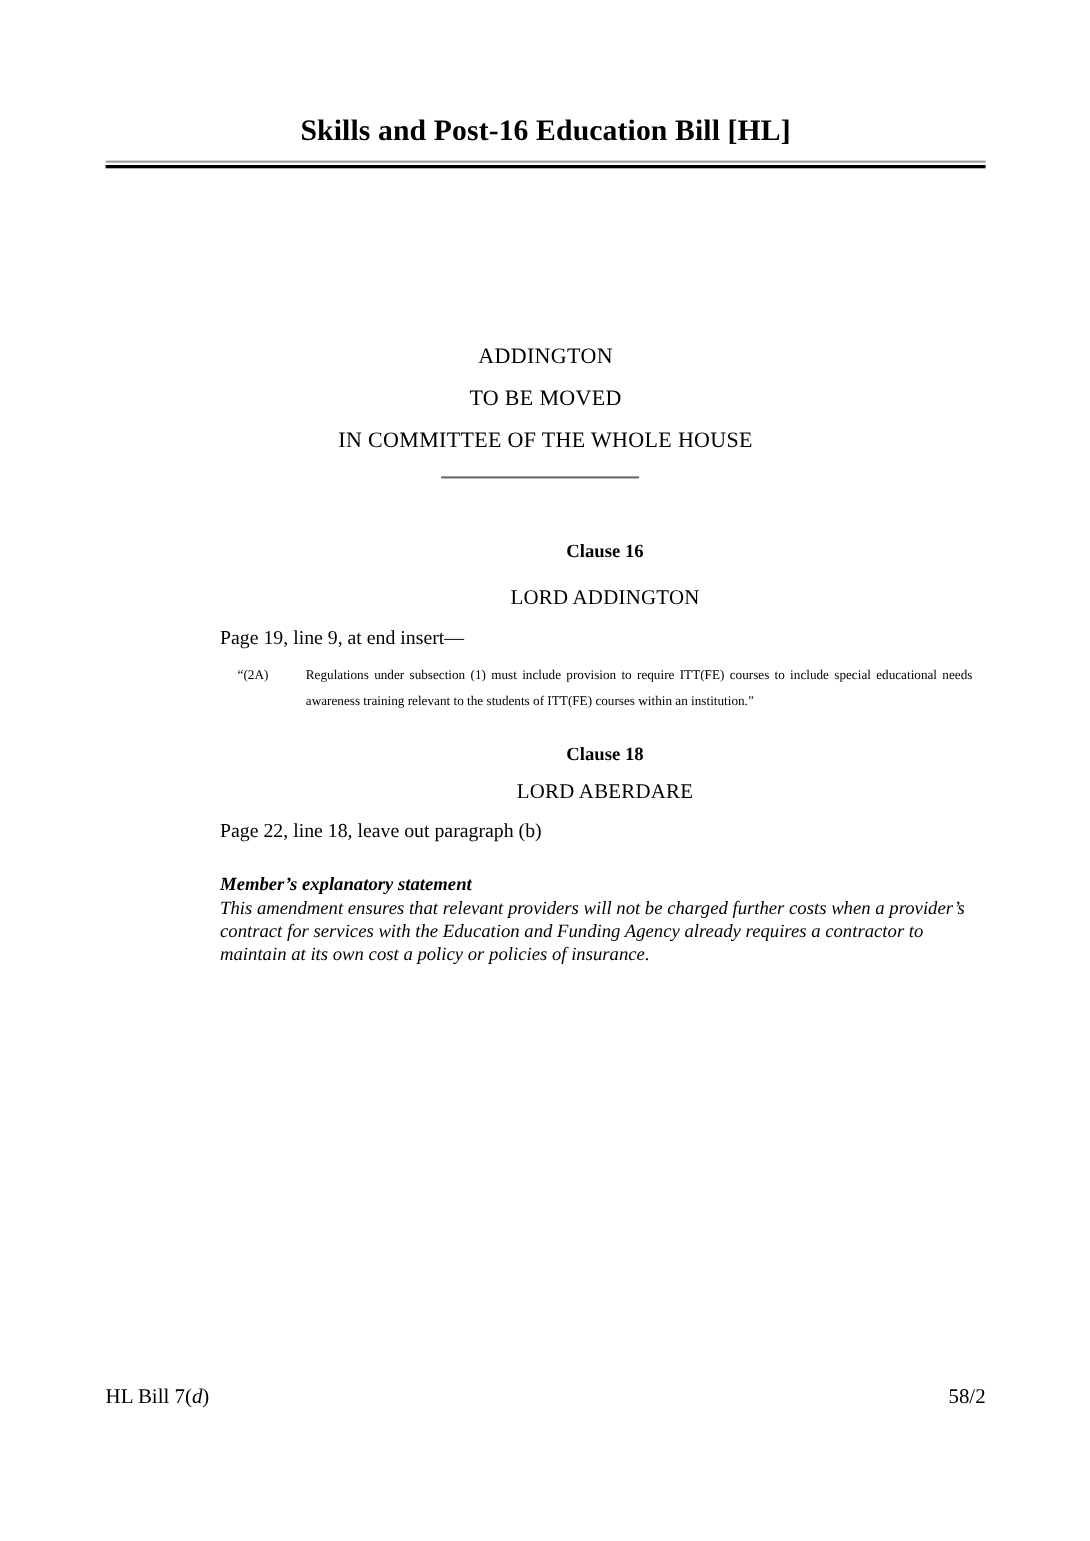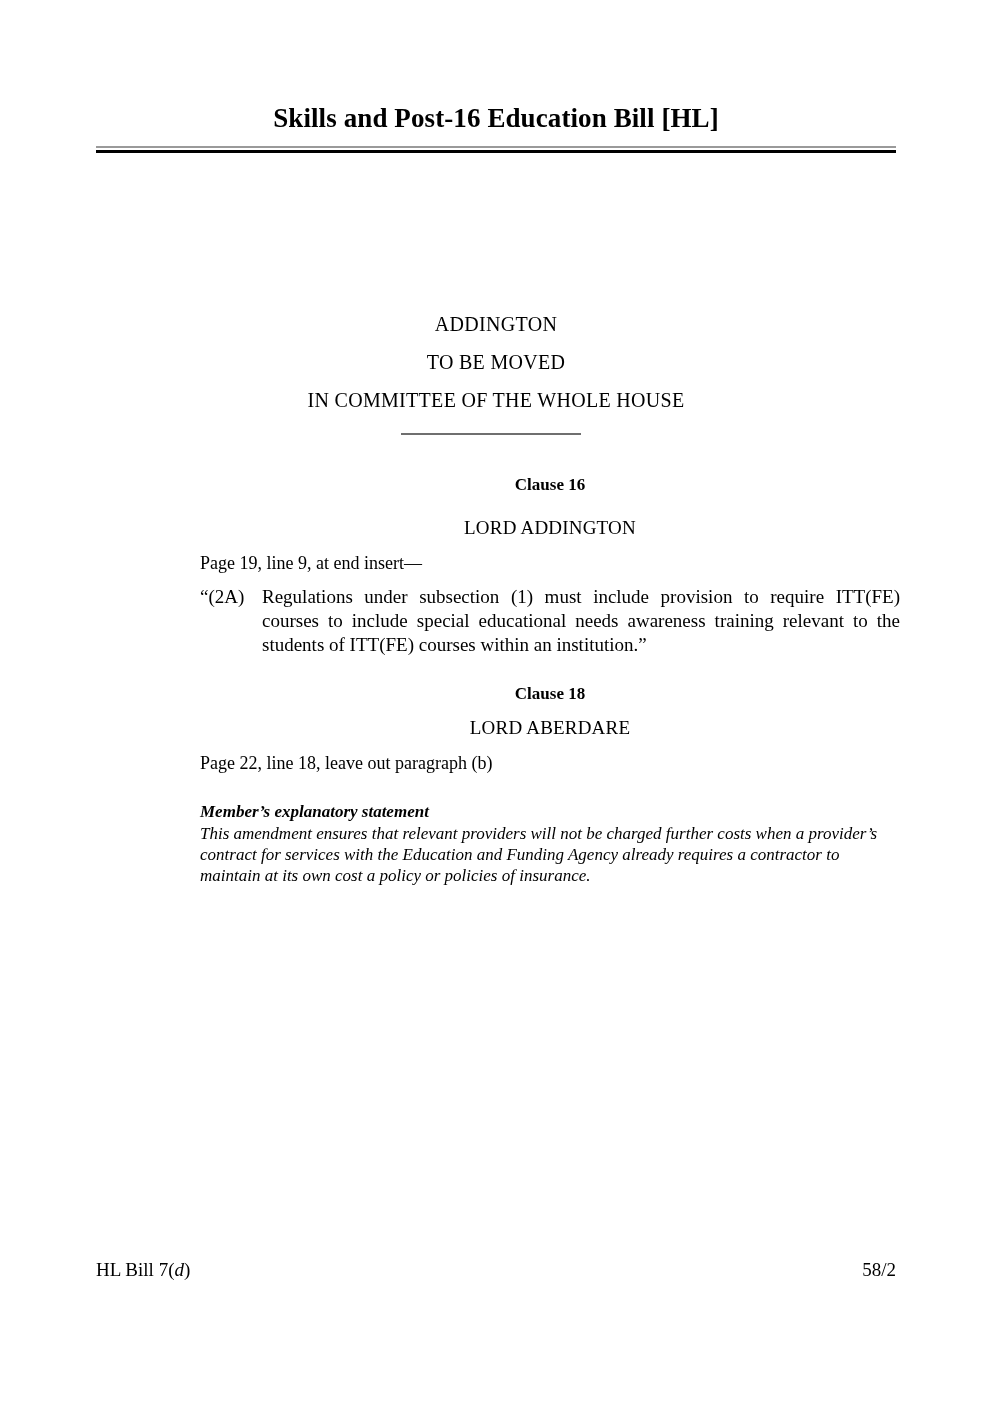--- a/index.html
+++ b/index.html
@@ -75,21 +75,21 @@
     top: 433px;
     left: 401px;
     width: 180px;
     height: 2px;
     background: #6f6f6f;
   }
 
   
   .body-area {
     position: absolute;
-    top: 474px;
+    top: 490px;
     left: 200px;
     width: 700px;
   }
 
   .clause-heading {
     text-align: center;
     font-size: 17px;
     font-weight: bold;
     margin: 0;
     line-height: 22px;
@@ -103,23 +103,23 @@
     letter-spacing: 0.2px;
   }
 
   .instruction {
     font-size: 18px;
     margin: 0;
     line-height: 24px;
   }
 
   .quoted-amendment {
-    font-size: 19px;
-    line-height: 24px;
-    margin: 0;
+    font-size: 12px;
+    line-height: 24px;
+    margin: 16px;
     padding-left: 62px;
     text-indent: -62px;
     text-align: justify;
   }
   .quoted-amendment .para-num {
     display: inline-block;
     width: 62px;
     text-indent: 0;
   }
 

